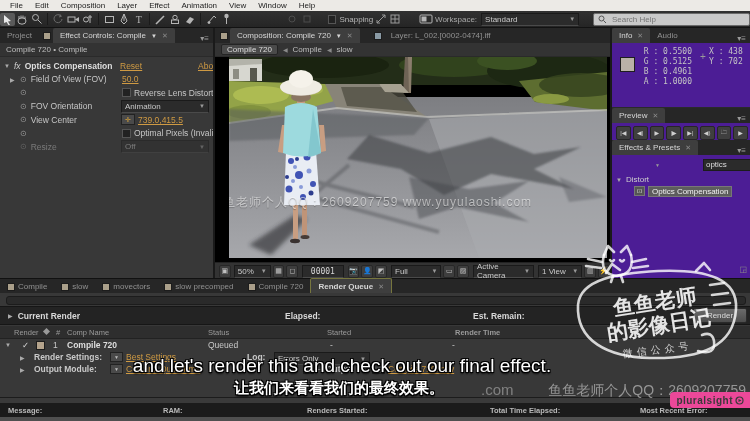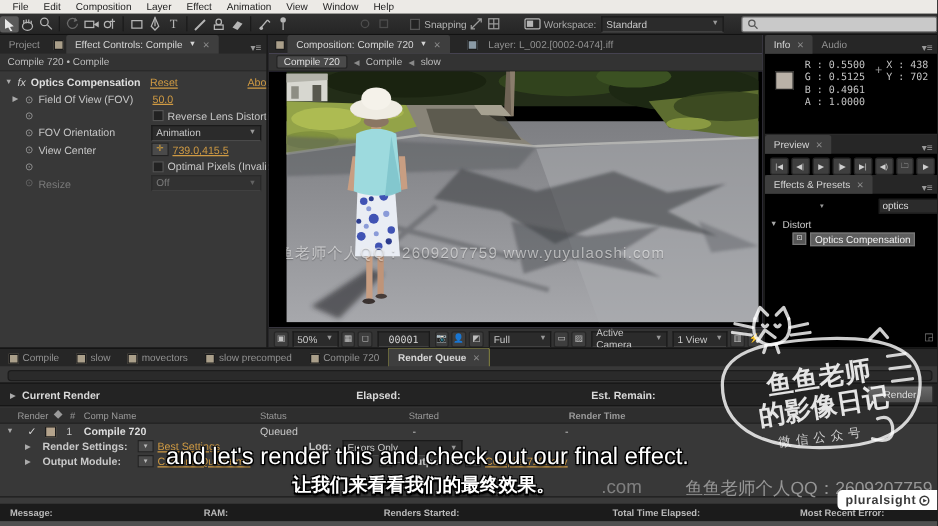--- a/index.html
+++ b/index.html
@@ -188,20 +188,21 @@
     <div class="ddl" style="width:92px;">
       <span>Standard</span>
         <span class="car">▼</span>
     </div>
     <div style="width:14px;"></div>
     <div class="searchbox" style="width:150px;">
       <svg width="9" height="9" style="margin-right:3px;">
           <circle cx="3.5" cy="3.5" r="2.5" fill="none" stroke="#555"></circle>
           <path d="M5.5,5.5 L8,8" stroke="#555"></path>
         </svg>
+      <input style="background: transparent; border: none; outline: none; font-size: 8px; color: rgb(51, 51, 51); width: 120px; font-family: &quot;Liberation Sans&quot;, sans-serif;" placeholder="Search Help">
     </div>
   </div>
 
   <div class="abs panel" style="left:0;top:28px;width:213px;height:324px;">
     <div class="tabbar">
       <span class="tab">Project</span>
       <span class="swatchicon" style="margin:0 2px 3px 4px;"></span>
       <span class="tab active">
         <span>Effect Controls: Compile</span>
         <span style="margin-left:5px;font-size:6px;">▼</span>
@@ -398,21 +399,21 @@
       </div>
       <div class="ddl" style="width:48px;margin-left:4px;">
         <span>1 View</span>
           <span class="car">▼</span>
       </div>
       <span class="vbtn">▥</span>
       <span class="vbtn">⚡</span>
     </div>
   </div>
 
-  <div class="abs" style="left:612px;top:28px;width:138px;height:250px;background:#000000;">
+  <div class="abs" style="left:612px;top:28px;width:138px;height:250px;background:#4c1d95;">
 
     <div class="tabbar">
       <span class="tab active">
           <span>Info</span>
           <span class="x">✕</span>
         </span>
       <span class="tab">Audio</span>
       <span class="pmenu">▾≡</span>
     </div>
     <div class="abs" style="left:0;top:15px;width:138px;height:64px;border-bottom:1px solid #2a2a2a;font-size:8px;">
@@ -591,21 +592,21 @@
       <path d="M152,42 L166,40 M154,52 L170,50 M156,62 L172,60"></path>
       <path d="M140,108 Q158,113 156,98 Q154,88 144,92"></path>
     </g>
     <g fill="rgba(255,255,255,0.88)" font-family="Liberation Sans, sans-serif" font-weight="bold" text-anchor="middle">
       <text x="98" y="66" font-size="21" transform="rotate(-9 98 66)">鱼鱼老师</text>
       <text x="102" y="89" font-size="21" transform="rotate(-9 102 89)">的影像日记</text>
       <text x="100" y="110" font-size="10" font-weight="normal" letter-spacing="4" transform="rotate(-7 100 110)" fill="rgba(255,255,255,0.75)">微信公众号</text>
     </g>
   </svg>
 
-  <div class="abs fx" style="right:0;top:392px;height:16px;background:#ffffff;border-radius:4px 0 0 4px;padding:0 6px;z-index:41;">
+  <div class="abs fx" style="right:0;top:392px;height:16px;background:#ec4899;border-radius:4px 0 0 4px;padding:0 6px;z-index:41;">
     <span style="color:#3a3a3a;font-size:10px;font-weight:bold;letter-spacing:0.5px;">pluralsight</span>
     <svg width="9" height="9" style="margin-left:2px;">
         <circle cx="4.5" cy="4.5" r="3.5" fill="none" stroke="#3a3a3a" stroke-width="1.2"></circle>
         <path d="M3.5,3 L6.5,4.5 L3.5,6 Z" fill="#3a3a3a"></path>
       </svg>
   </div>
 
 </div>
 
 </body></html>

